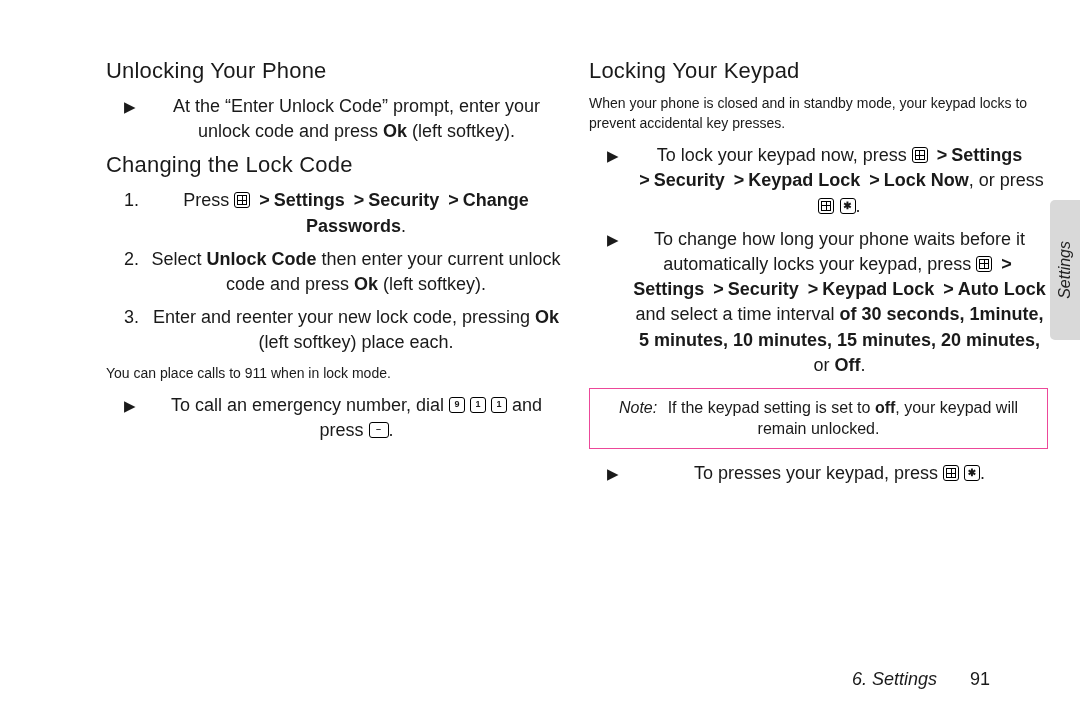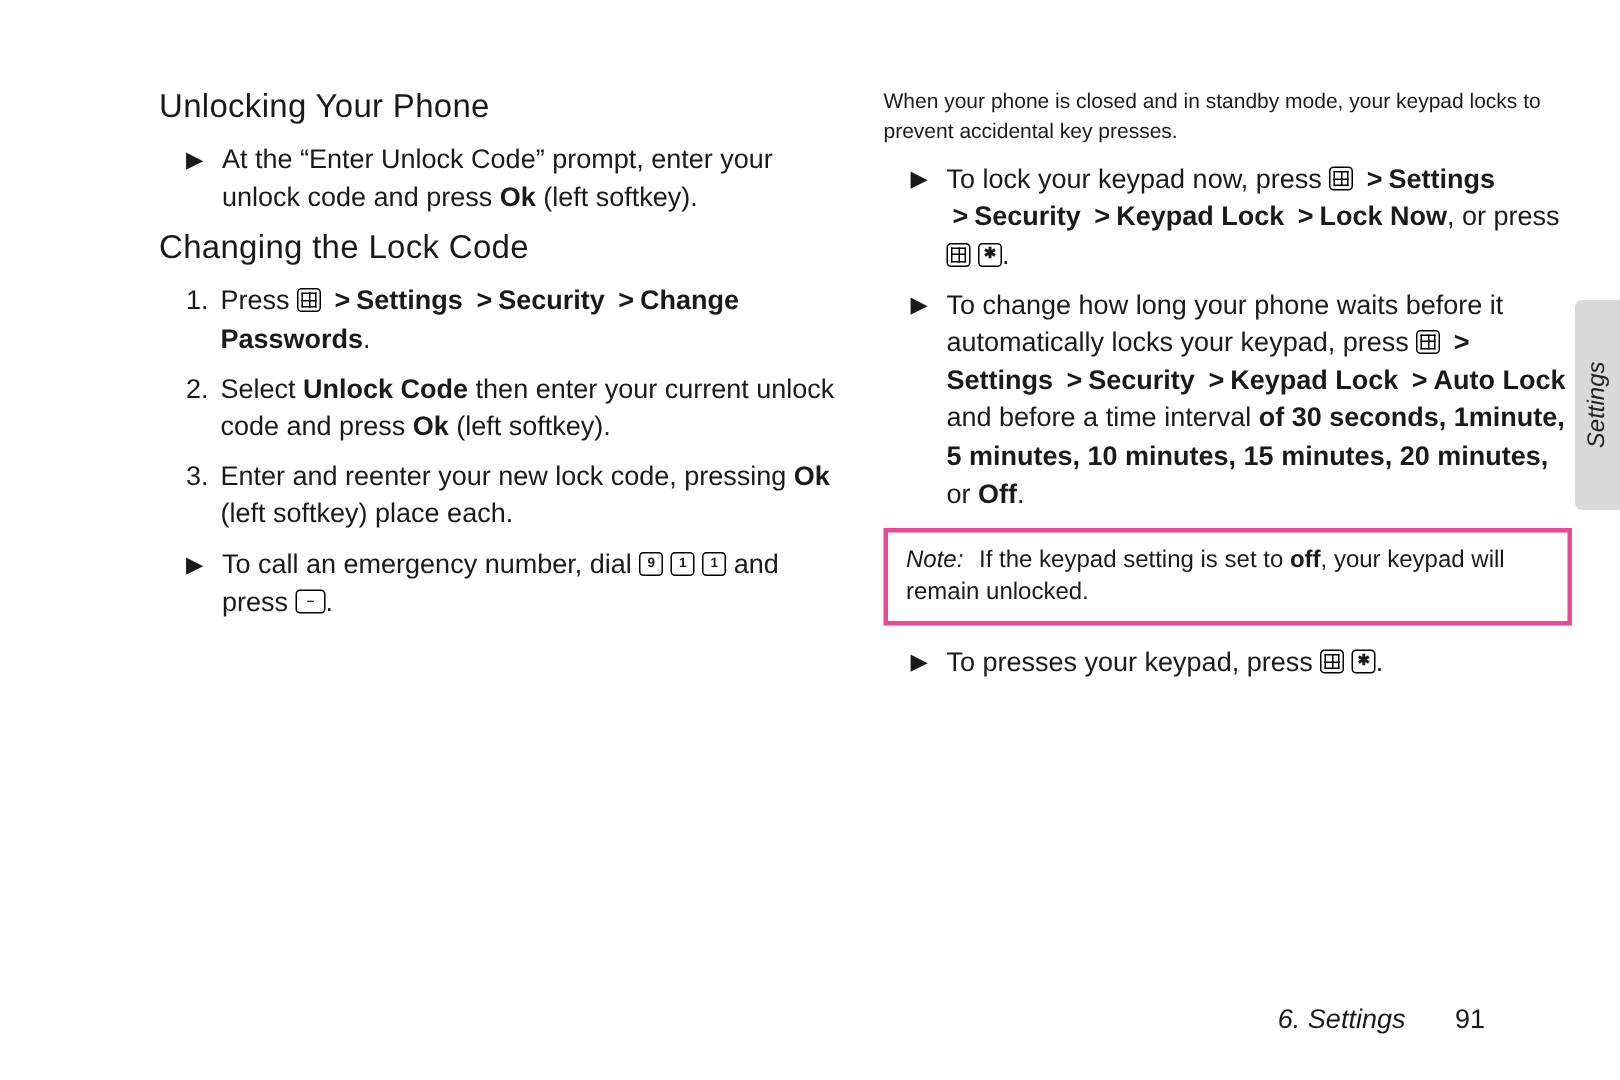--- a/index.html
+++ b/index.html
@@ -39,21 +39,21 @@
     line-height: 25px;
     width: 16px;
     flex-shrink: 0;
   }
   .marker-n {
     display: inline-block;
     font-size: 18px;
     line-height: 25px;
     flex-shrink: 0;
   }
-  .content { flex: 1; }
+  .content { flex: 1; text-align: center; }
   .b { font-weight: 700; }
   .ico {
     display: inline-block;
     border: 1.5px solid #000;
     border-radius: 3px;
     height: 16px;
     min-width: 16px;
     padding: 0 2px;
     font-size: 9px;
     font-weight: 700;
@@ -75,25 +75,26 @@
       linear-gradient(#000,#000) 0 0/1px 100% no-repeat,
       linear-gradient(#000,#000) 50% 0/1px 100% no-repeat,
       linear-gradient(#000,#000) 100% 0/1px 100% no-repeat;
   }
   .ico.star::before { content:"\2731"; font-size:10px; }
   .ico.nine::before { content:"9"; }
   .ico.one::before { content:"1"; }
   .ico.blank::before { content:"\2013"; }
   .gt { font-weight: 700; padding: 0 4px; }
   .note-box {
-    border: 3px solid #ec4899;
+    border: 1px solid #ec4899;
     padding: 8px 12px;
     margin: 10px 0 12px 0;
     font-size: 16px;
     line-height: 1.35;
+    text-align: center;
   }
   .note-box .label { font-style: italic; font-weight: 400; padding-right: 6px; }
   .side-tab {
     position: absolute;
     right: 0;
     top: 200px;
     width: 30px;
     height: 140px;
     background: #d9d9d9;
     border-radius: 5px 0 0 5px;
@@ -150,36 +151,38 @@
         </span>
       </li>
       <li class="num">
         <span class="marker-n">3.</span>
         <span class="content">
           <span>Enter and reenter your new lock code, pressing </span><span class="b">Ok</span><span> (left softkey) place each.</span>
         </span>
       </li>
     </ol>
 
+    <p class="body">You can place calls to 911 when in lock mode.</p>
     <ul>
       <li class="bullet">
         <span class="marker-b">▶</span>
         <span class="content">
           <span>To call an emergency number, dial </span>
           <span class="ico nine"></span>
           <span class="ico one"></span>
           <span class="ico one"></span>
           <span> and press </span>
           <span class="ico blank wide"></span><span>.</span>
         </span>
       </li>
     </ul>
   </div>
 
   <div class="col">
+    <h2>Locking Your Keypad</h2>
     <p class="body">When your phone is closed and in standby mode, your keypad locks to prevent accidental key presses.</p>
     <ul>
       <li class="bullet">
         <span class="marker-b">▶</span>
         <span class="content">
           <span>To lock your keypad now, press </span><span class="ico grid"></span>
           <span class="gt b">&gt;</span><span class="b">Settings</span>
           <span class="gt b">&gt;</span><span class="b">Security</span>
           <span class="gt b">&gt;</span><span class="b">Keypad Lock</span>
           <span class="gt b">&gt;</span><span class="b">Lock Now</span><span>, or press </span>
@@ -188,21 +191,21 @@
         </span>
       </li>
       <li class="bullet">
         <span class="marker-b">▶</span>
         <span class="content">
           <span>To change how long your phone waits before it automatically locks your keypad, press </span><span class="ico grid"></span>
           <span class="gt b">&gt;</span>
           <span class="b">Settings</span>
           <span class="gt b">&gt;</span><span class="b">Security</span>
           <span class="gt b">&gt;</span><span class="b">Keypad Lock</span>
-          <span class="gt b">&gt;</span><span class="b">Auto Lock</span><span> and before a time interval </span><span class="b">of 30 seconds, 1minute, 5 minutes, 10 minutes, 15 minutes, 20 minutes,</span><span> or </span><span class="b">Off</span><span>.</span>
+          <span class="gt b">&gt;</span><span class="b">Auto Lock</span><span> and select a time interval </span><span class="b">of 30 seconds, 1minute, 5 minutes, 10 minutes, 15 minutes, 20 minutes,</span><span> or </span><span class="b">Off</span><span>.</span>
         </span>
       </li>
     </ul>
 
     <div class="note-box">
       <span class="label">Note:</span>
       <span>If the keypad setting is set to </span><span class="b">off</span><span>, your keypad will remain unlocked.</span>
     </div>
 
     <ul>

